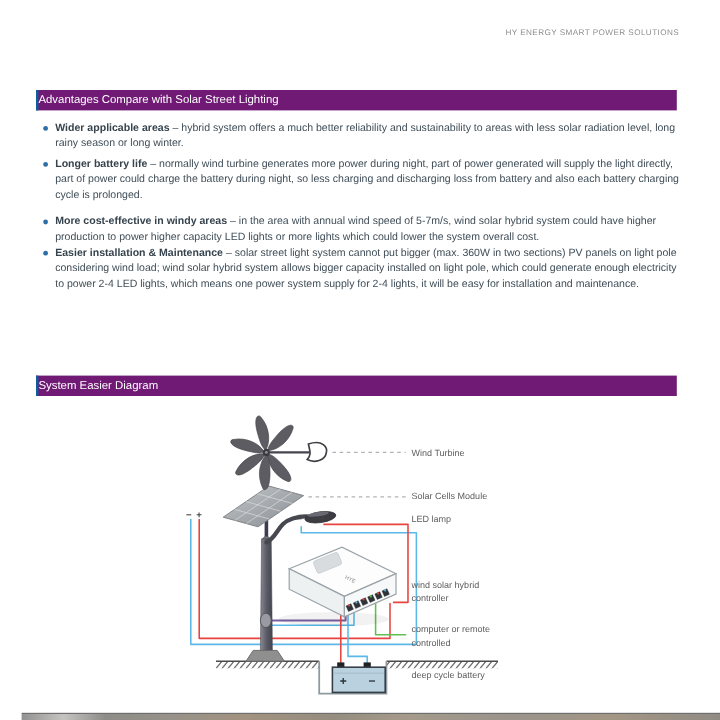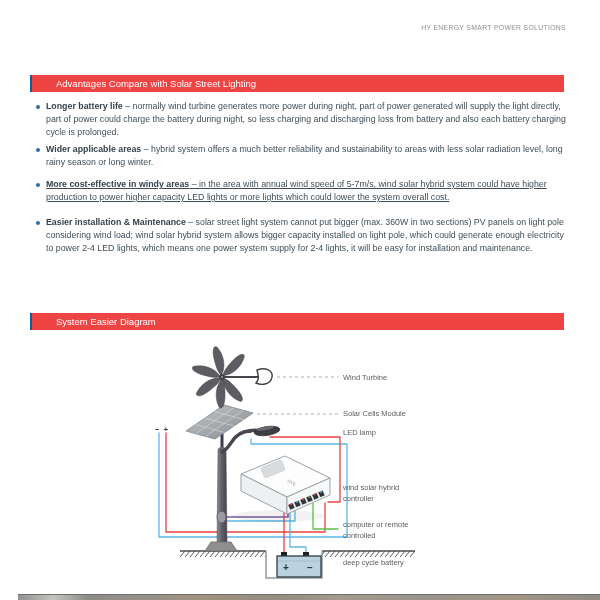--- a/index.html
+++ b/index.html
@@ -7,34 +7,34 @@
     width:600px;height:600px;position:relative;background:#ffffff;
     font-family:"Liberation Sans","DejaVu Sans",sans-serif;
     -webkit-font-smoothing:antialiased;overflow:hidden;
   }
   .brand{
     position:absolute;top:24px;right:34px;
     font-size:6.8px;letter-spacing:.35px;color:#8e8e8e;
   }
   .section-bar{
     position:absolute;left:30px;width:534px;height:17px;
-    background:#ef4444;border-left:2px solid #0d5e9e;
+    background:#701a75;border-left:2px solid #0d5e9e;
     color:#ffffff;font-size:9.5px;line-height:17px;
-    padding-left:24px;box-sizing:border-box;
+    padding-left:0;box-sizing:border-box;
   }
   .bar-advantages{top:75px;}
   .bar-circuit{top:313px;}
   .adv-block{
     position:absolute;left:35px;top:100px;width:532px;
     color:#3f4d57;font-size:8.8px;line-height:13px;
   }
   .adv-item{position:relative;padding-left:11px;}
   .adv-item:nth-child(1){margin-bottom:4px;}
   .adv-item:nth-child(2){margin-bottom:9px;}
-  .adv-item:nth-child(3){margin-bottom:12px;text-decoration:underline;}
+  .adv-item:nth-child(3){}
   .bullet{
     position:absolute;left:1px;top:4.5px;width:4px;height:4px;
     border-radius:50%;background:#2d6ea8;
   }
   .lead{font-weight:bold;color:#36434d;}
   .diagram-svg{position:absolute;left:0;top:335px;}
   .bottom-strip{
     position:absolute;left:18px;top:594px;width:582px;height:6px;
     border-top:1px solid #6e6e6e;box-sizing:border-box;
     background:linear-gradient(90deg,#919191 0%,#c6c4c0 6%,#8e8c88 12%,
@@ -49,24 +49,24 @@
 <body>
 
 <div class="brand">HY ENERGY SMART POWER SOLUTIONS</div>
 
 <div class="section-bar bar-advantages">
   <span>Advantages Compare with Solar Street Lighting</span>
 </div>
 
 <div class="adv-block">
   <div class="adv-item">
+    <span class="bullet"></span><span class="lead">Wider applicable areas</span><span> – hybrid system offers a much better reliability and sustainability to areas with less solar radiation level, long rainy season or long winter.</span>
+  </div>
+  <div class="adv-item">
     <span class="bullet"></span><span class="lead">Longer battery life</span><span> – normally wind turbine generates more power during night, part of power generated will supply the light directly, part of power could charge the battery during night, so less charging and discharging loss from battery and also each battery charging cycle is prolonged.</span>
-  </div>
-  <div class="adv-item">
-    <span class="bullet"></span><span class="lead">Wider applicable areas</span><span> – hybrid system offers a much better reliability and sustainability to areas with less solar radiation level, long rainy season or long winter.</span>
   </div>
   <div class="adv-item">
     <span class="bullet"></span><span class="lead">More cost-effective in windy areas</span><span> – in the area with annual wind speed of 5-7m/s, wind solar hybrid system could have higher production to power higher capacity LED lights or more lights which could lower the system overall cost.</span>
   </div>
   <div class="adv-item">
     <span class="bullet"></span><span class="lead">Easier installation &amp; Maintenance</span><span> – solar street light system cannot put bigger (max. 360W in two sections) PV panels on light pole considering wind load; wind solar hybrid system allows bigger capacity installed on light pole, which could generate enough electricity to power 2-4 LED lights, which means one power system supply for 2-4 lights, it will be easy for installation and maintenance.</span>
   </div>
 </div>
 
 <div class="section-bar bar-circuit">

